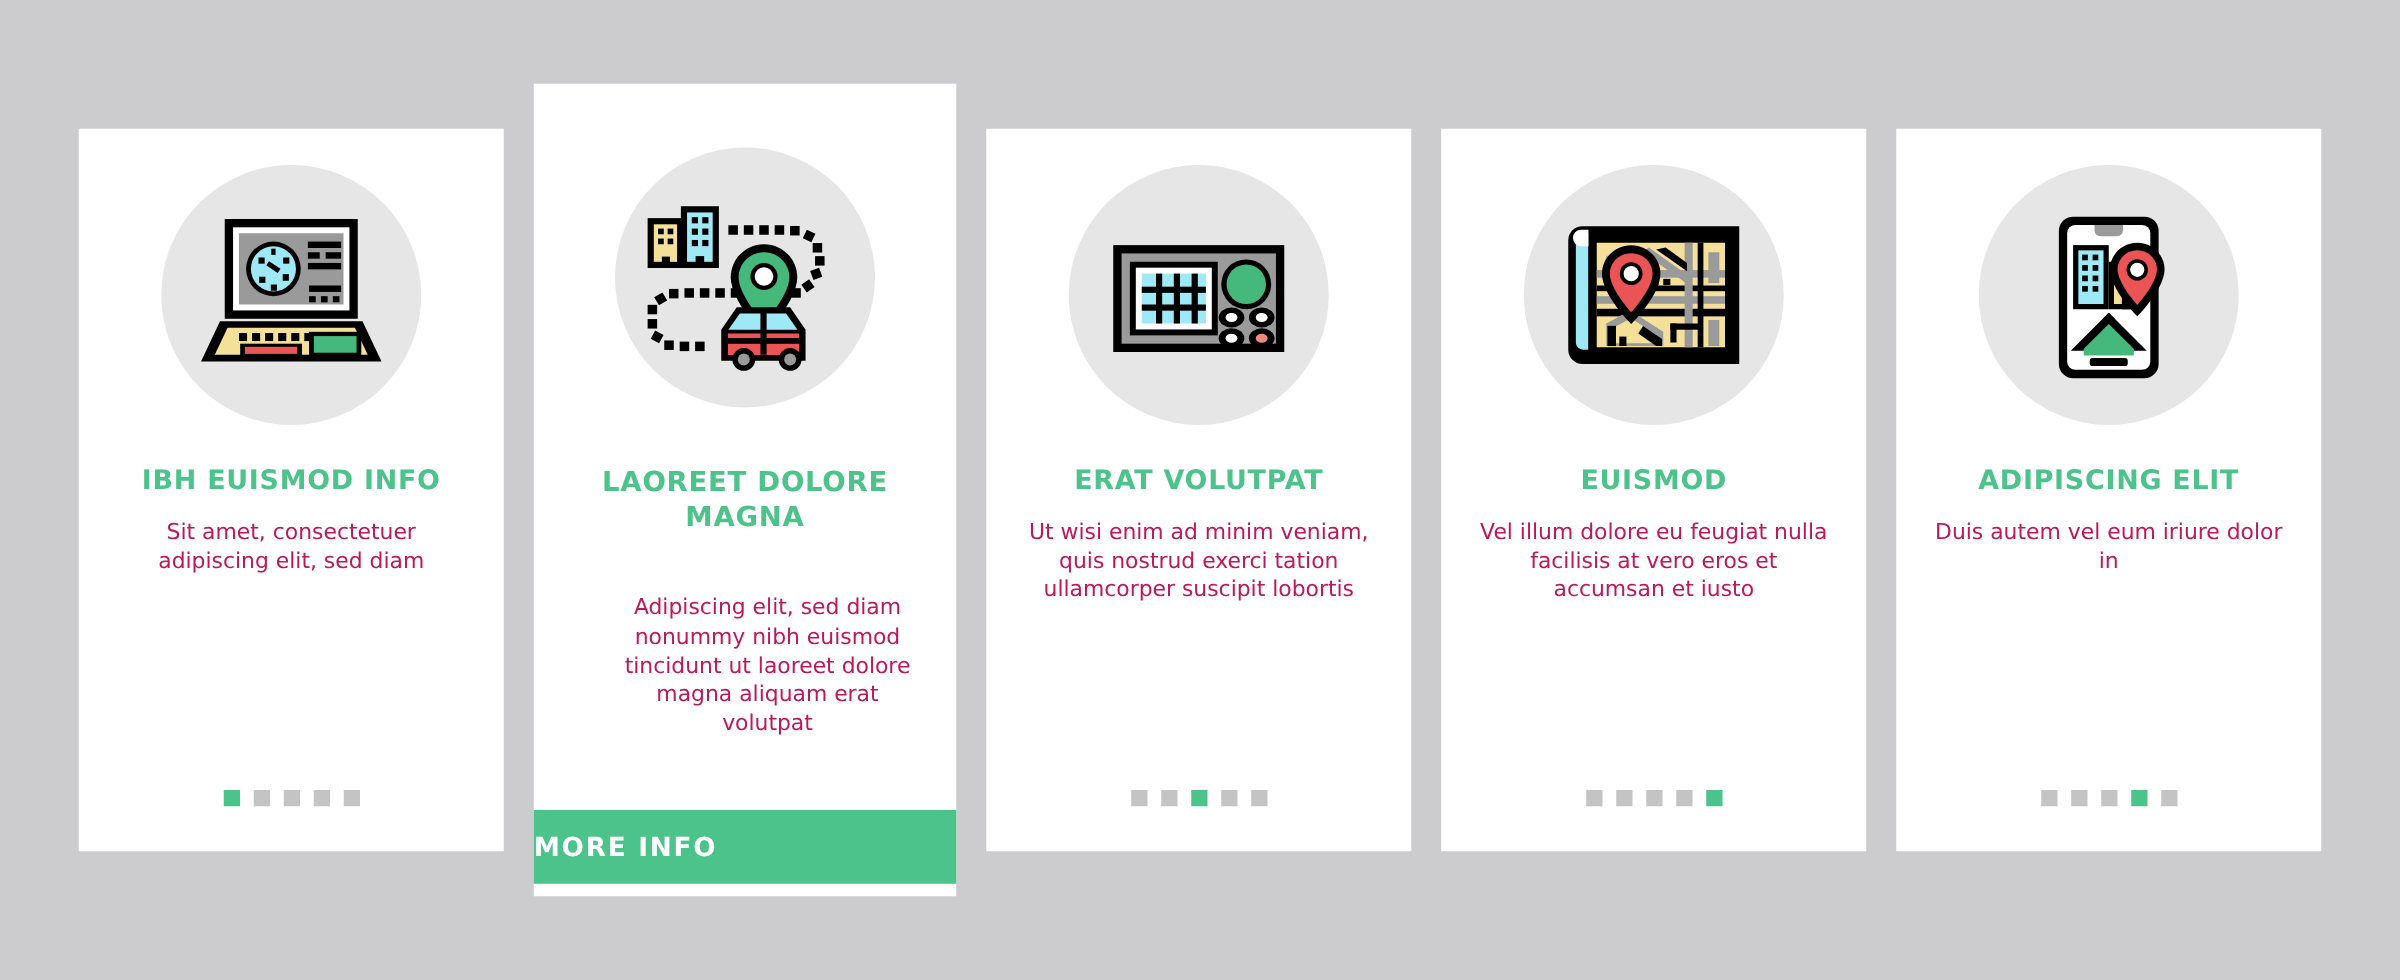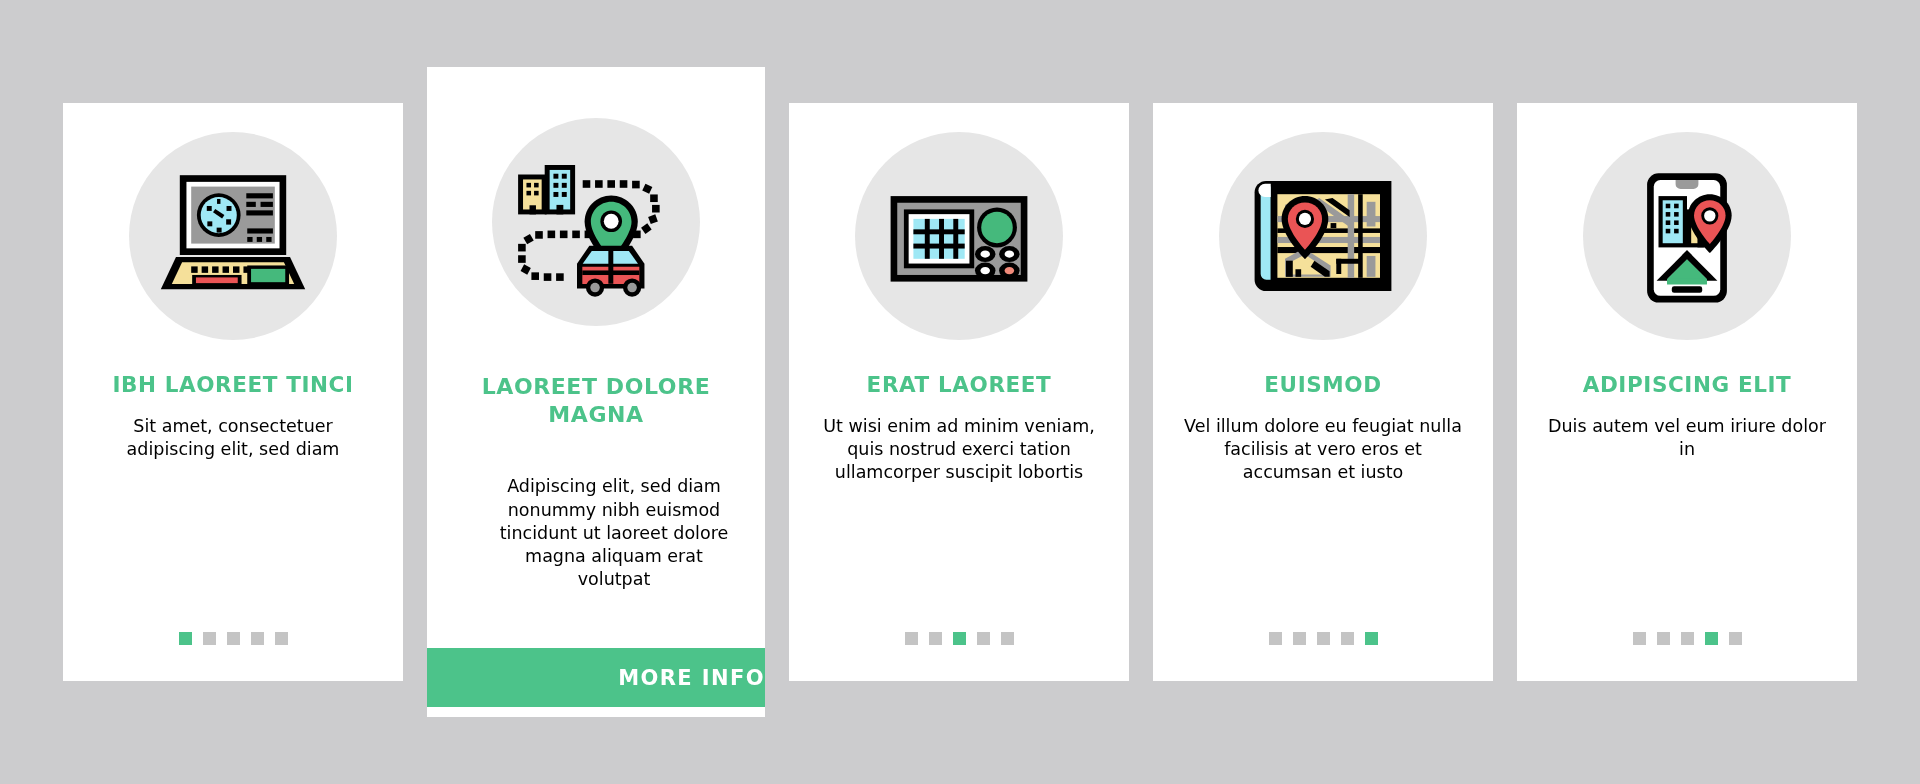--- a/index.html
+++ b/index.html
@@ -63,21 +63,21 @@
     font-size: 21.5px;
     font-weight: bold;
     letter-spacing: 0.6px;
     text-align: center;
     line-height: 1.28;
     margin-top: 30px;
     padding: 0 18px;
   }
   .featured .card-title { margin-top: 28px; font-size: 22px; }
   .card-desc {
-    color: #000000;
+    color: #be185d;
     font-size: 17.5px;
     line-height: 1.33;
     text-align: center;
     margin-top: 16px;
     padding: 0 24px;
   }
   .featured .card-desc { margin-top: 18px; padding: 0 26px; margin-left: 36px; }
   .spacer { flex: 1 1 auto; }
   .dots {
     display: flex;
@@ -90,21 +90,21 @@
     background: #c4c4c4;
   }
   .dot.active { background: #4cc38a; }
   .more-btn {
     width: 100%;
     background: #4cc38a;
     color: #ffffff;
     font-size: 21px;
     font-weight: bold;
     letter-spacing: 1.4px;
-    text-align: right;
+    text-align: left;
     padding: 18px 0 17px;
     border: none;
     font-family: inherit;
     margin-bottom: 56px;
     cursor: pointer;
   }
 </style>
 </head>
 <body>
 
@@ -143,21 +143,21 @@
           <rect x="44.5" y="66" width="3.4" height="3.4" fill="#000"></rect>
           <rect x="50" y="66" width="3.4" height="3.4" fill="#000"></rect>
           <rect x="55.5" y="66" width="3.4" height="3.4" fill="#000"></rect>
           <rect x="28.5" y="70.5" width="26" height="5.6" fill="#000"></rect>
           <rect x="30.5" y="71.8" width="22" height="3" fill="#ea5455"></rect>
           <rect x="57.5" y="65.5" width="22" height="10.6" fill="#000"></rect>
           <rect x="59.5" y="67.3" width="18" height="7" fill="#45b97c"></rect>
         </g>
       </svg>
     </div>
-    <div class="card-title">IBH LAOREET TINCI</div>
+    <div class="card-title">IBH EUISMOD INFO</div>
     <div class="card-desc">Sit amet, consectetuer adipiscing elit, sed diam</div>
     <div class="spacer"></div>
     <div class="dots">
       <span class="dot active"></span>
       <span class="dot"></span>
       <span class="dot"></span>
       <span class="dot"></span>
       <span class="dot"></span>
     </div>
   </div>
@@ -253,21 +253,21 @@
           <ellipse cx="63.8" cy="59.5" rx="2.5" ry="1.9" fill="#fff"></ellipse>
           <ellipse cx="76.5" cy="59.5" rx="5.4" ry="4.2" fill="#000"></ellipse>
           <ellipse cx="76.5" cy="59.5" rx="2.5" ry="1.9" fill="#fff"></ellipse>
           <ellipse cx="63.8" cy="68.2" rx="5.4" ry="4.2" fill="#000"></ellipse>
           <ellipse cx="63.8" cy="68.2" rx="2.5" ry="1.9" fill="#fff"></ellipse>
           <ellipse cx="76.5" cy="68.2" rx="5.4" ry="4.2" fill="#000"></ellipse>
           <ellipse cx="76.5" cy="68.2" rx="2.5" ry="1.9" fill="#f08a7a"></ellipse>
         </g>
       </svg>
     </div>
-    <div class="card-title">ERAT LAOREET</div>
+    <div class="card-title">ERAT VOLUTPAT</div>
     <div class="card-desc">Ut wisi enim ad minim veniam, quis nostrud exerci tation ullamcorper suscipit lobortis</div>
     <div class="spacer"></div>
     <div class="dots">
       <span class="dot"></span>
       <span class="dot"></span>
       <span class="dot active"></span>
       <span class="dot"></span>
       <span class="dot"></span>
     </div>
   </div>

